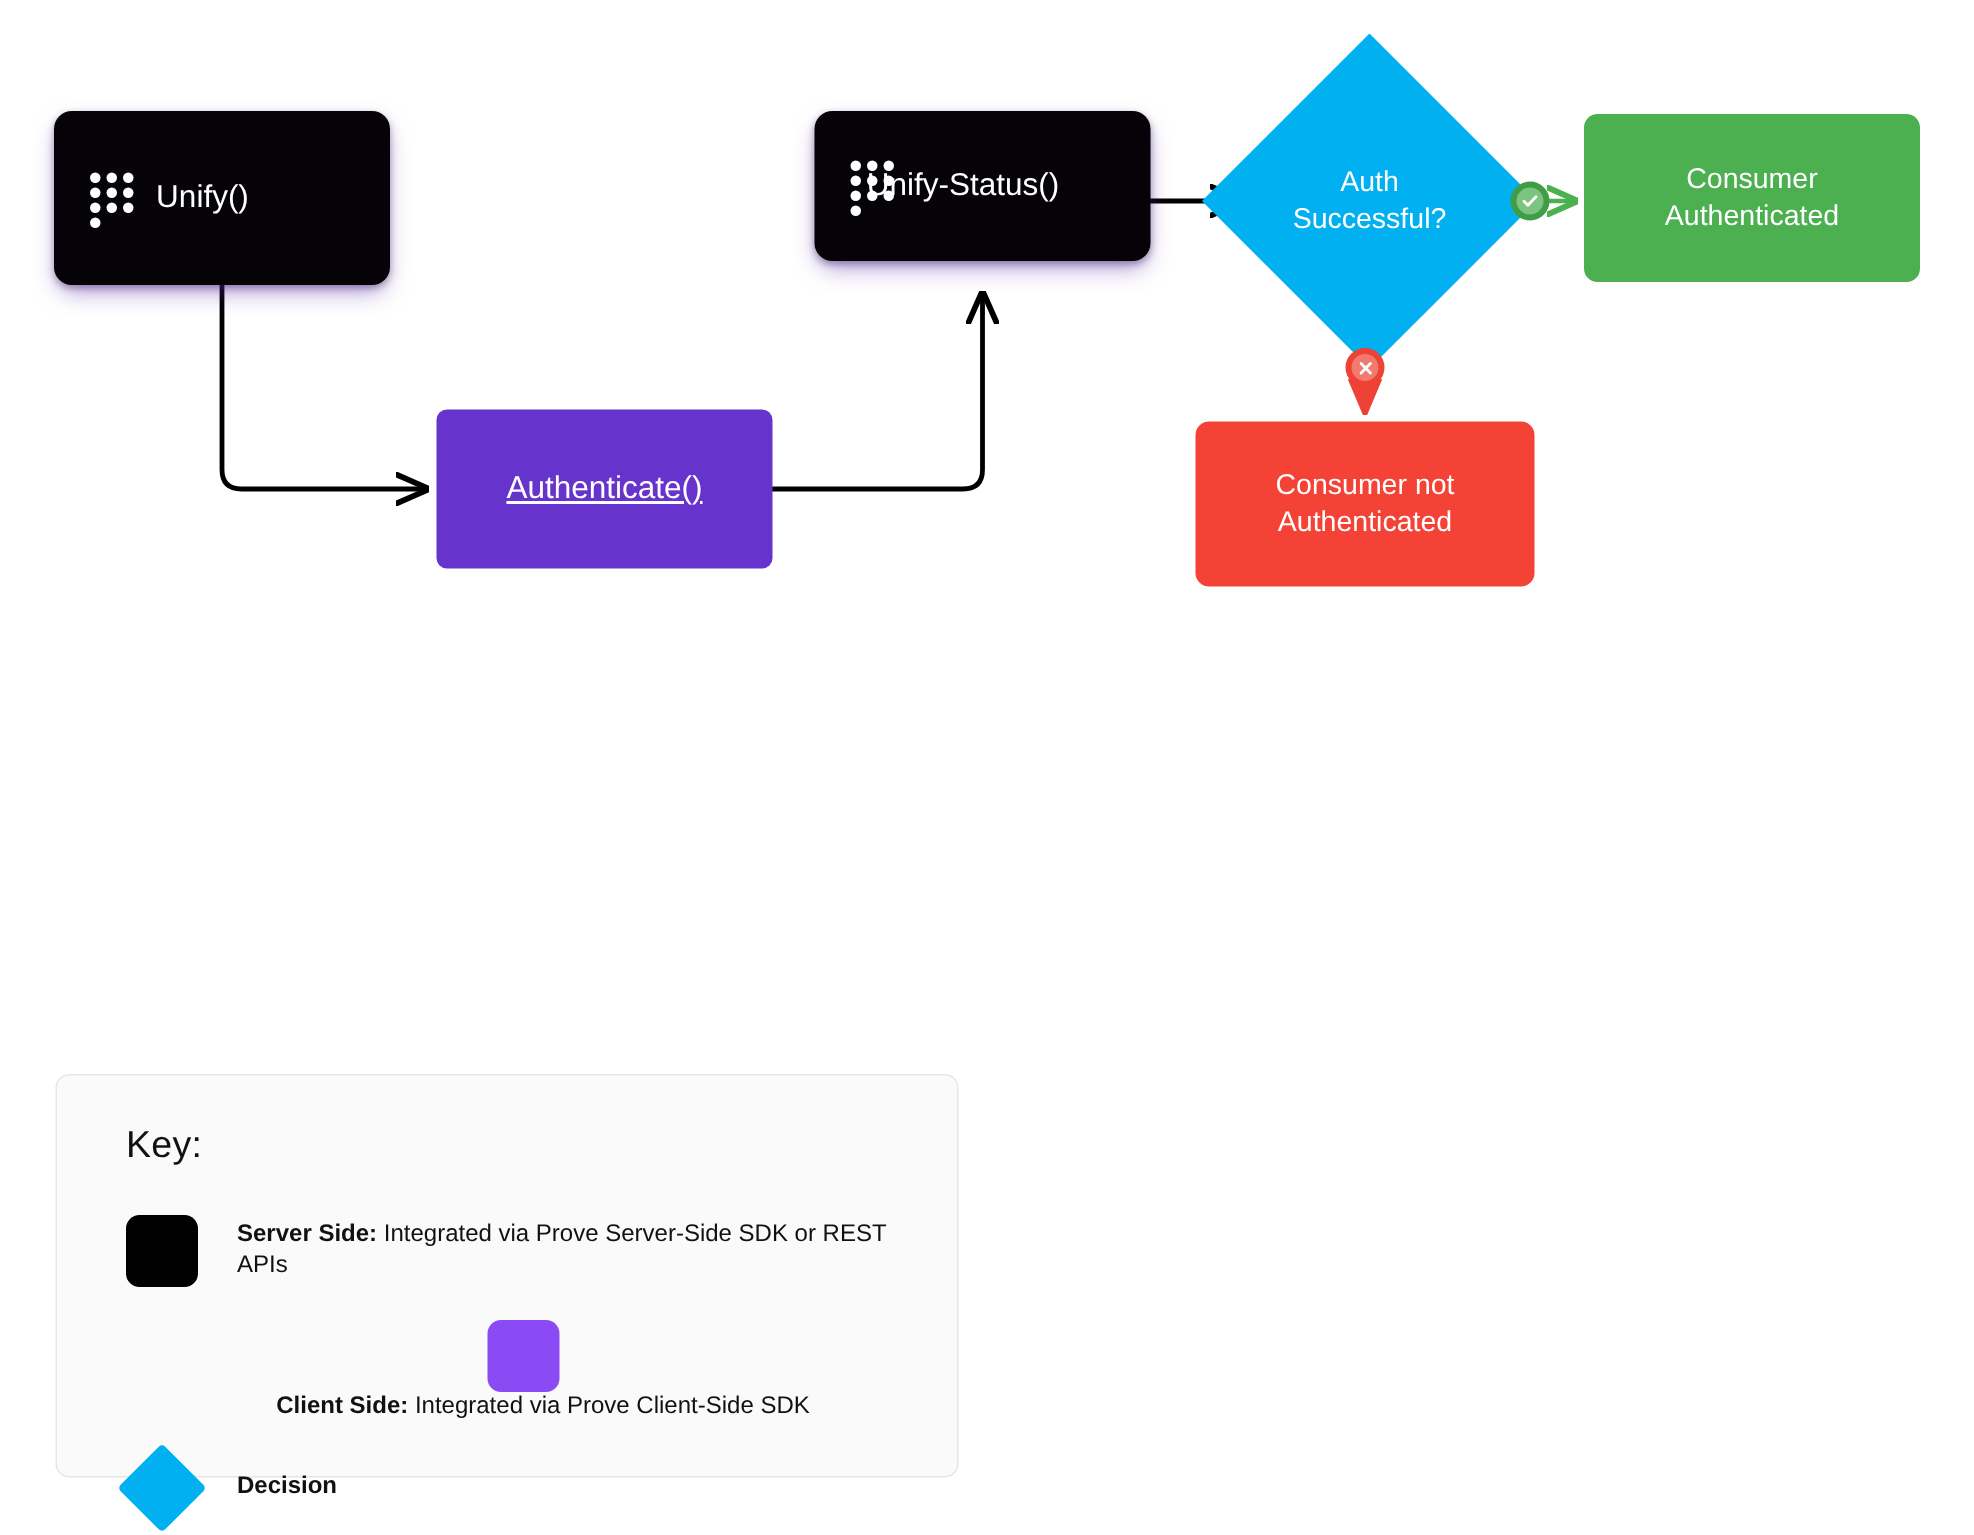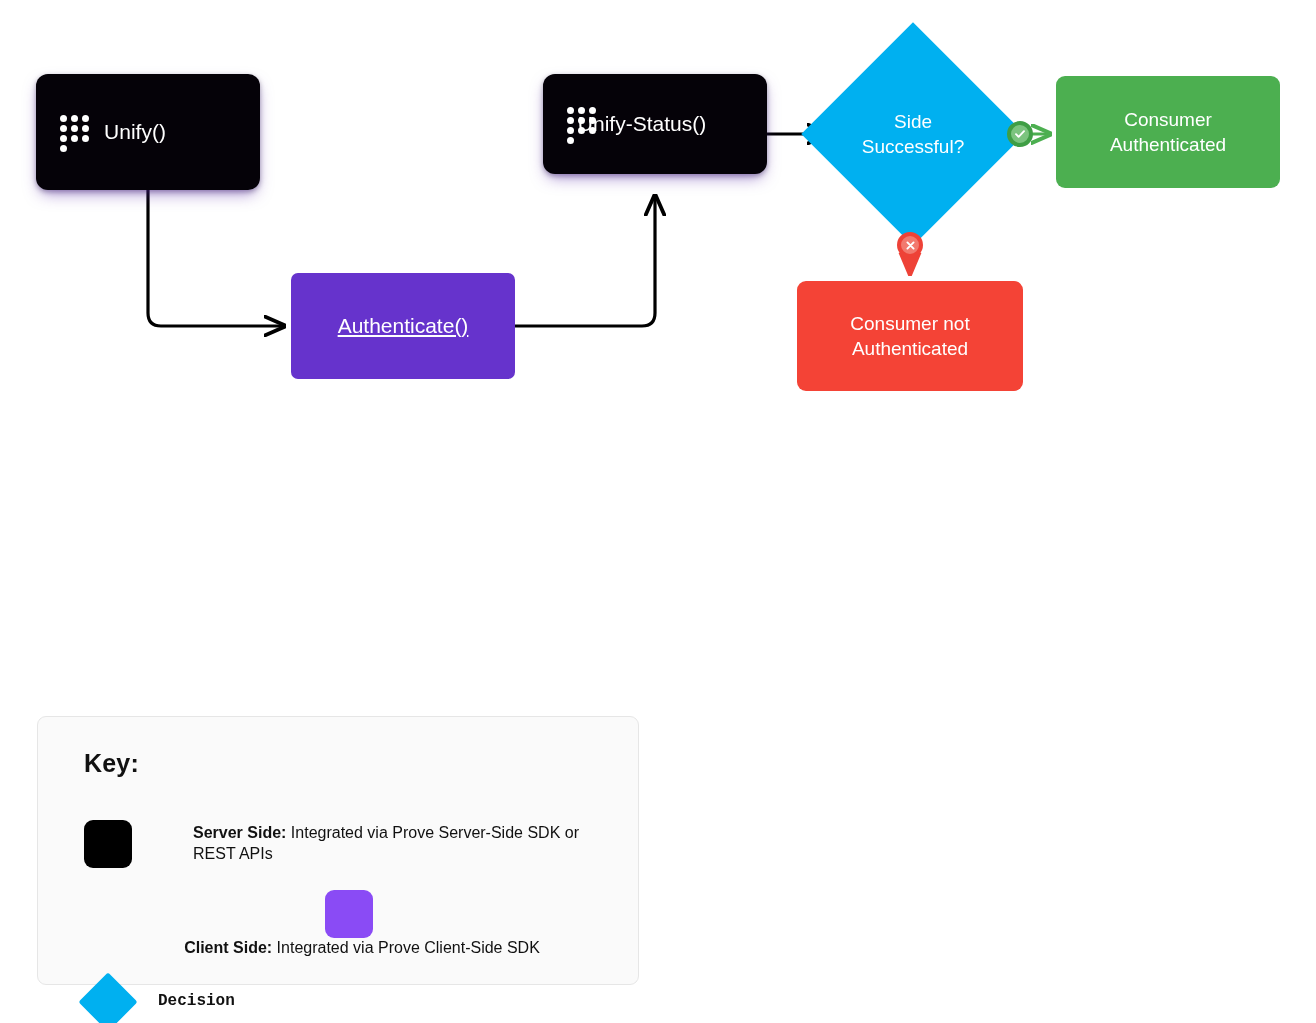--- a/index.html
+++ b/index.html
@@ -153,28 +153,27 @@
     background: #FAFAFA;
     border: 1px solid #E6E6E6;
     border-radius: 9px;
     padding: 22px 24px;
   }
   #key-title {
     font-size: 25px;
     color: #111111;
     margin: 10px 0 0 22px;
     letter-spacing: 0.2px;
-    font-weight: bold;
   }
   .key-row {
     display: flex;
     align-items: center;
     margin-left: 22px;
   }
-  #key-row-server  { margin-top: 42px; gap: 35px; }
+  #key-row-server  { margin-top: 32px; }
   #key-row-client  { margin-top: 22px; flex-direction: column; }
   #key-row-decision{ margin-top: 22px; }
 
   .key-swatch {
     width: 48px;
     height: 48px;
     flex: 0 0 48px;
     border-radius: 9px;
   }
   .swatch-server   { background: #000000; }
@@ -188,21 +187,21 @@
     transform: rotate(45deg);
     margin-left: 3px;
   }
   .key-text {
     margin-left: 26px;
     font-size: 16px;
     color: #111111;
     line-height: 1.3;
   }
   .key-text b { font-weight: bold; }
-  #key-row-decision .key-text { margin-left: 29px; font-weight: bold; font-family: Liberation Mono, monospace; }
+  #key-row-decision .key-text { margin-left: 29px; font-weight: bold; }
 </style>
 </head>
 <body>
 
 <div id="canvas">
 
   <svg id="edges" viewBox="0 0 1316 1023" xmlns="http://www.w3.org/2000/svg">
     <defs>
       <marker id="arrow-black" viewBox="0 0 10 10" refX="9" refY="5" markerWidth="7" markerHeight="7" orient="auto-start-reverse">
         <path d="M 0 0.6 L 10 5 L 0 9.4" fill="none" stroke="#000000" stroke-width="1.7" stroke-linecap="round" stroke-linejoin="round"></path>
@@ -260,21 +259,21 @@
       <i style="left:11px; top:20px;"></i>
       <i style="left:22px; top:20px;"></i>
       <i style="left:0px;  top:30px;"></i>
     </span>
     <span class="node-label">Unify-Status()</span>
   </div>
 
   <div class="node node-decision" style="left:834px; top:55px; width:158px; height:158px;">
     <span class="diamond-shape"></span>
     <span class="node-label">
-      <span>Side</span><br>
+      <span>Auth</span><br>
       <span>Successful?</span>
     </span>
   </div>
 
   <div class="edge-badge badge-ok" style="left:1007px; top:121px;">
     <svg width="12" height="12" viewBox="0 0 12 12">
       <path d="M2 6.2 L4.6 8.8 L10 3.2" fill="none" stroke="#ffffff" stroke-width="1.9" stroke-linecap="round" stroke-linejoin="round"></path>
     </svg>
   </div>
 

